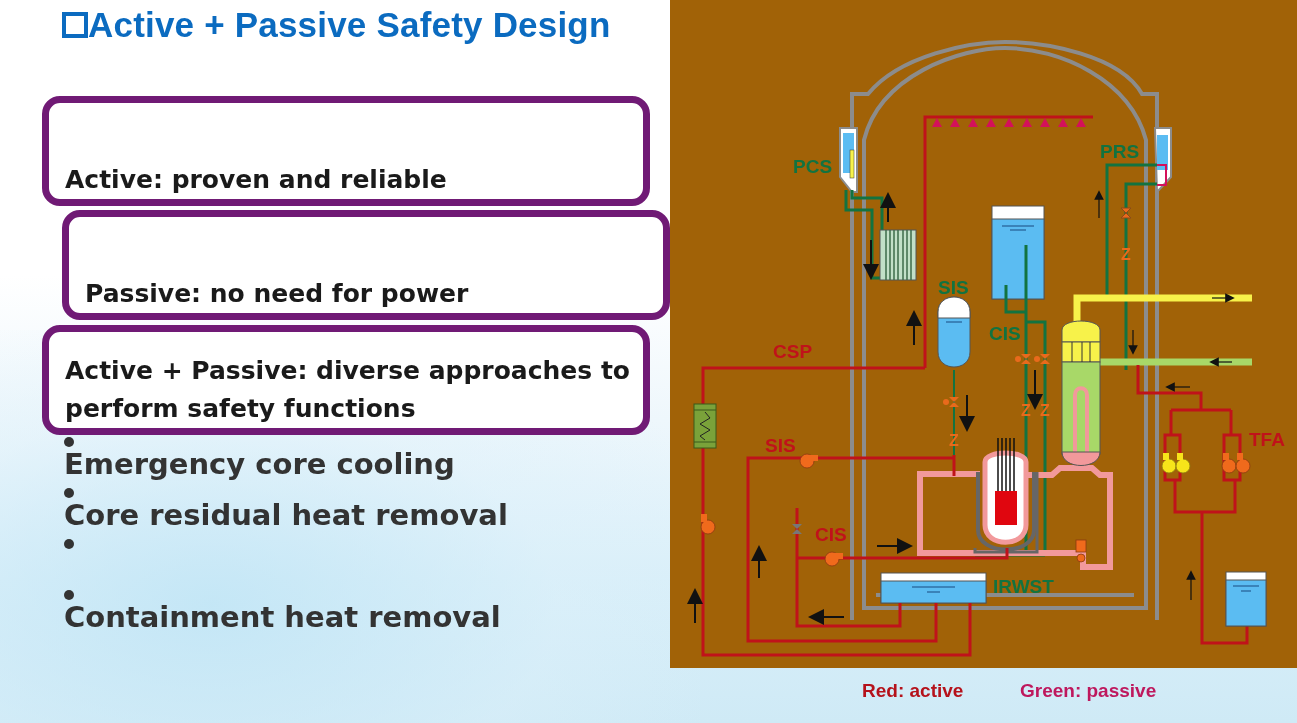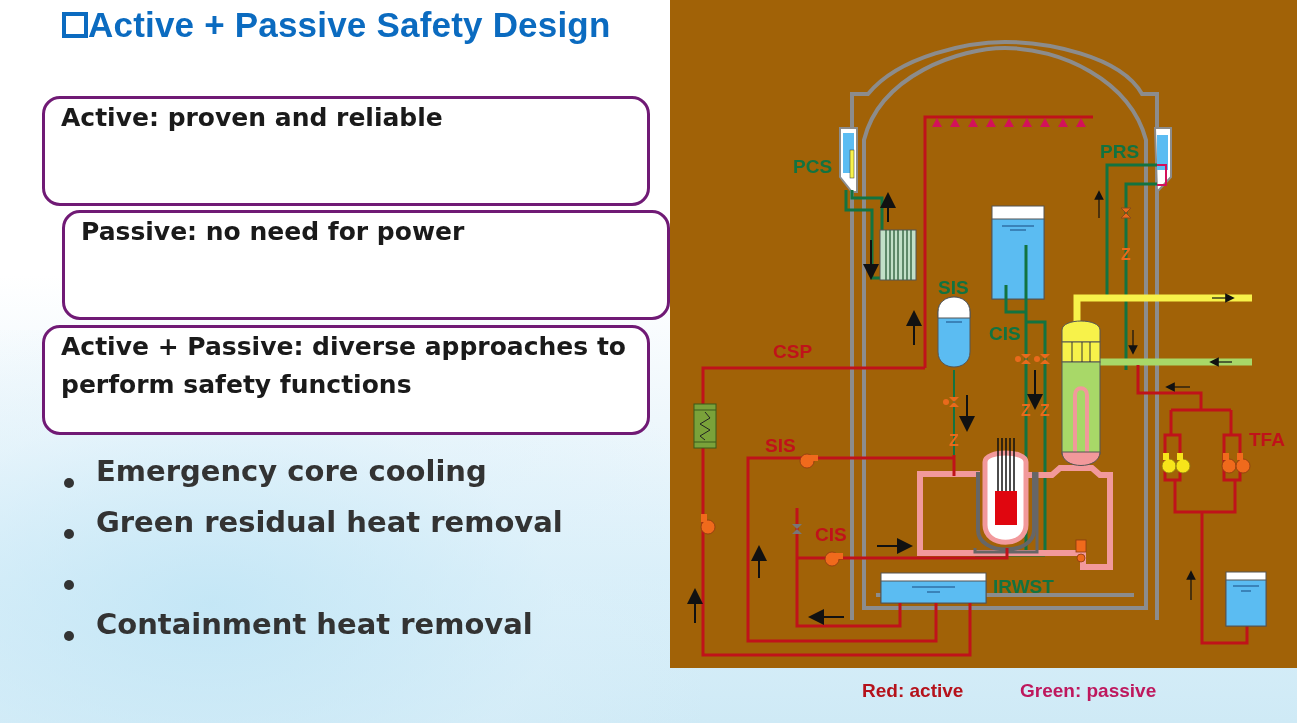--- a/index.html
+++ b/index.html
@@ -15,33 +15,33 @@
   .title {
     position:absolute; left:62px; top:2px; height:46px;
     display:flex; align-items:center; gap:0;
     color:#0b6bc0; font-weight:bold; font-size:35px; letter-spacing:0.2px;
   }
   .title .sq {
     width:18px; height:18px; border:4px solid #0b6bc0; background:#fff; flex:none;
   }
   .box {
     position:absolute; left:42px; width:608px;
-    border:3px solid #701a75; border-radius:18px; background:#fff;
-    display:flex; align-items:flex-start; box-sizing:border-box;
+    border:7px solid #701a75; border-radius:18px; background:#fff;
+    display:flex; align-items:flex-end; box-sizing:border-box;
     padding-left:16px; font-family:"DejaVu Sans", sans-serif;
     font-weight:bold; font-size:25px; color:#1a1a1a; line-height:38px;
   }
   .b1 { top:96px; height:110px; }
   .b2 { top:210px; height:110px;margin-left:20px; }
   .b3 { top:325px; height:110px; }
   .bullets {
     position:absolute; left:64px; top:437px; margin:0; padding:0; list-style:none;
     font-family:"DejaVu Sans", sans-serif; font-weight:bold; font-size:29px; color:#333;
   }
-  .bullets li { height:51px; display:flex; align-items:flex-end; }
+  .bullets li { height:51px; display:flex; align-items:flex-start;flex-direction:column; }
   .bullets .dot { width:10px; height:10px; border-radius:50%; background:#333; margin-right:22px; flex:none; }
   .panel {
     position:absolute; left:670px; top:0; width:627px; height:668px; background:#a16207;
   }
   .legend {
     position:absolute; top:680px; font-weight:bold; font-size:19px;
   }
   .lg-red { left:862px; color:#b5121b; }
   .lg-green { left:1020px; color:#be185d; }
   svg text { font-family:"Liberation Sans", sans-serif; font-weight:bold; }
@@ -66,21 +66,21 @@
     <span style="display:block;width:570px;">Active + Passive: diverse approaches to perform safety functions</span>
   </div>
 
 <ul class="bullets">
   <li>
       <span class="dot"></span>
       <span>Emergency core cooling</span>
     </li>
   <li>
       <span class="dot"></span>
-      <span>Green residual heat removal</span>
+      <span>Core residual heat removal</span>
     </li>
   <li>
       <span class="dot"></span>
     </li>
   <li>
       <span class="dot"></span>
       <span>Containment heat removal</span>
     </li>
 </ul>
 

